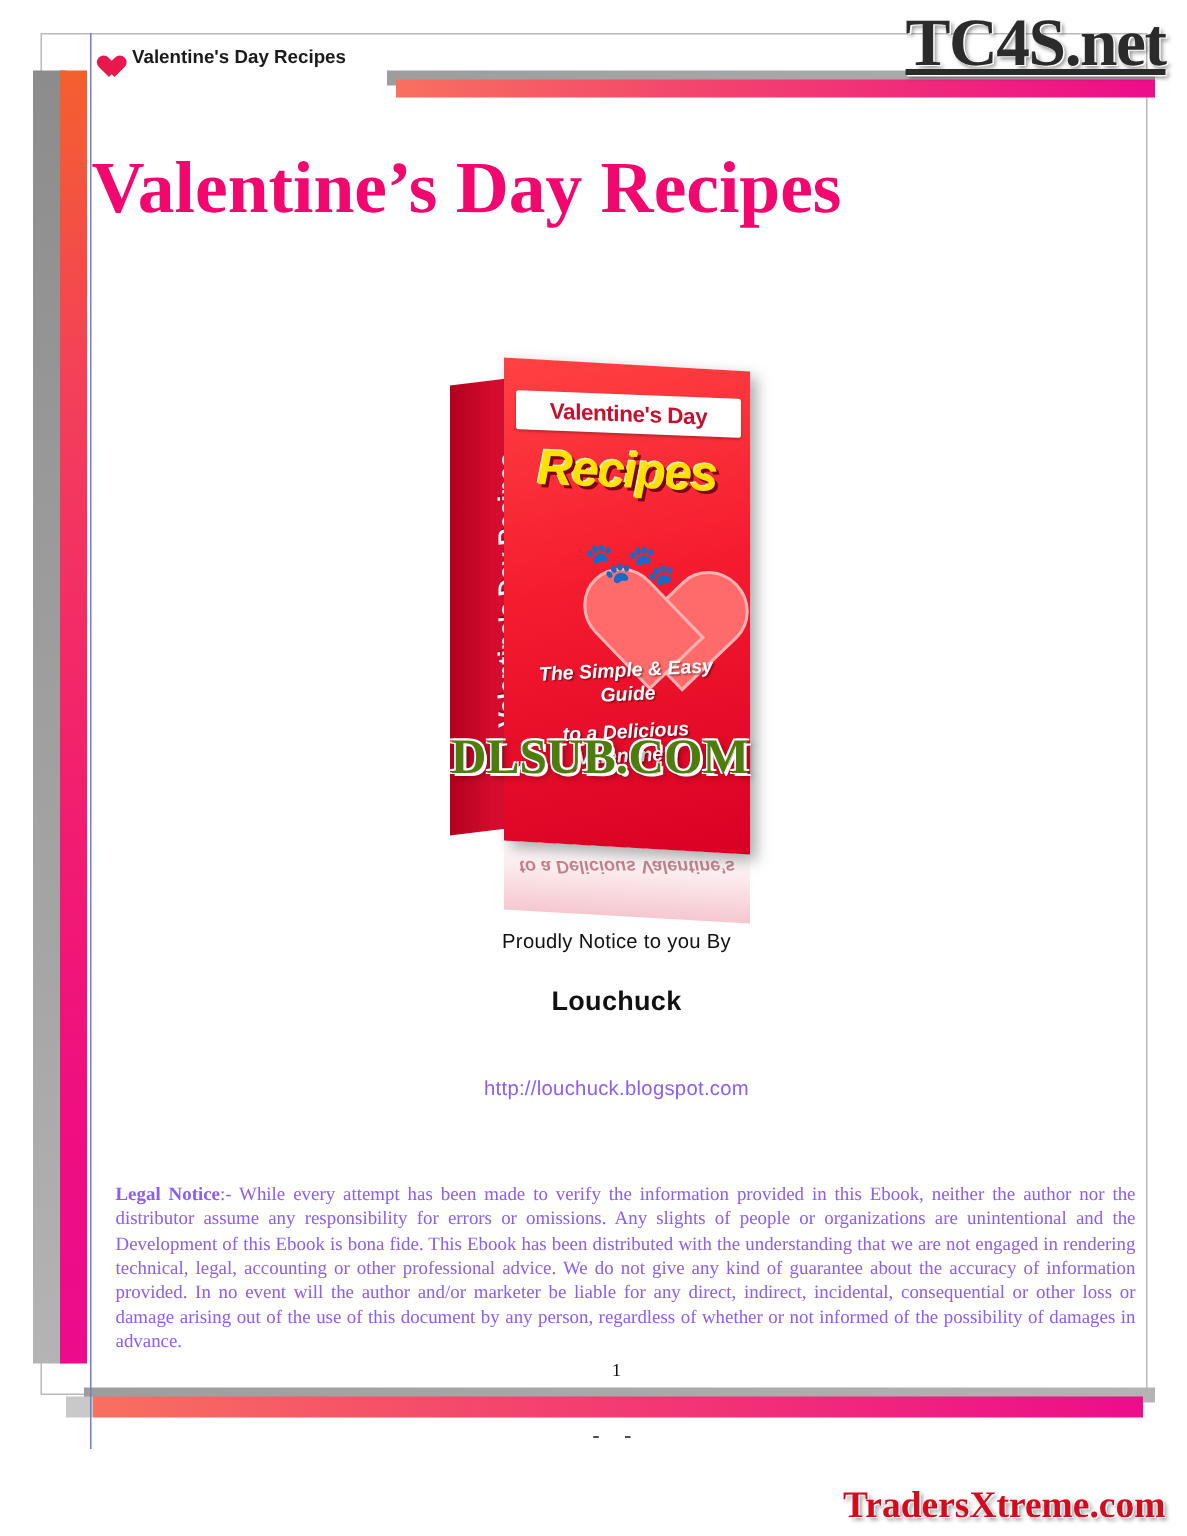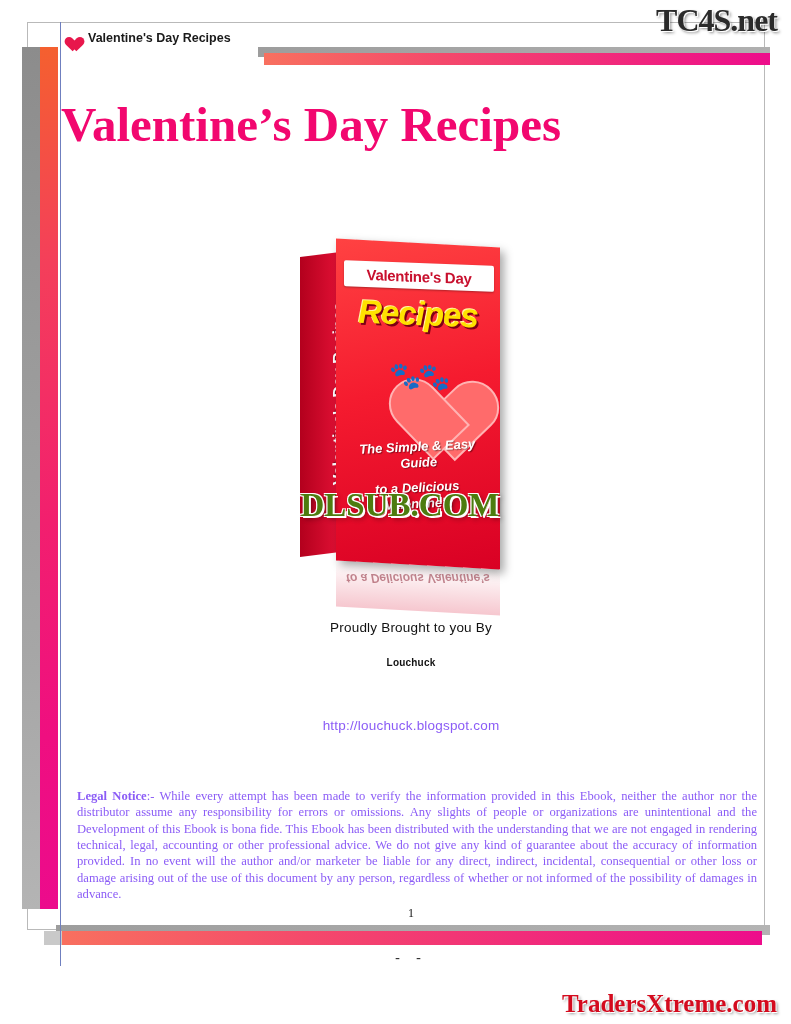--- a/index.html
+++ b/index.html
@@ -15,25 +15,26 @@
     overflow: hidden;
   }
 
   
   .tc4s-watermark {
     position: absolute;
     top: 2px;
     right: 14px;
     font-family: "Liberation Serif", serif;
     font-weight: bold;
-    font-size: 32px;
+    font-size: 45px;
     letter-spacing: -1px;
     color: #2b2b2b;
     text-shadow: 1px 1px 0 #ffffff, 2px 2px 3px rgba(0,0,0,0.45);
     z-index: 40;
+    text-decoration: underline;
   }
 
   
   .page-sheet {
     position: absolute;
     left: 27px;
     top: 22px;
     width: 738px;
     height: 908px;
     background: #ffffff;
@@ -340,21 +341,21 @@
     text-align: center;
     z-index: 20;
   }
   .credit-line {
     font-size: 13.5px;
     color: #111111;
     margin-bottom: 22px;
     letter-spacing: 0.2px;
   }
   .credit-author {
-    font-size: 10px;
+    font-size: 18px;
     font-weight: bold;
     color: #111111;
     margin-bottom: 0;
     letter-spacing: 0.2px;
   }
   .links {
     position: absolute;
     left: 61px;
     top: 718px;
     width: 700px;
@@ -462,21 +463,21 @@
       <div class="cover-tagline">to a Delicious Valentine's</div>
     </div>
   </div>
   <div class="cover-reflection"></div>
   <div class="reflection-text">to a Delicious Valentine’s</div>
 </div>
 
 <div class="dlsub-watermark">DLSUB.COM</div>
 
 <div class="credits">
-  <div class="credit-line">Proudly Brought to you By</div>
+  <div class="credit-line">Proudly Notice to you By</div>
   <div class="credit-author">Louchuck</div>
 </div>
 
 <div class="links">
   <div class="link-line">http://louchuck.blogspot.com</div>
 </div>
 
 <div class="legal"><b>Legal Notice</b><span>:-</span><span>  While every attempt has been made to verify the information provided in this  Ebook, neither the author nor the distributor assume any responsibility for errors or omissions. Any slights of people or organizations are unintentional and the Development of this Ebook is bona fide. This Ebook has been distributed with the understanding that we are not engaged in rendering technical, legal, accounting or other professional advice. We do not give any kind of guarantee about the accuracy of information provided. In no event will the author and/or marketer be liable for any direct, indirect, incidental, consequential or other loss or damage arising out of the use of this document by any person, regardless of whether or not informed of the possibility of damages in advance.</span></div>
 
 <div class="page-number">1</div>

